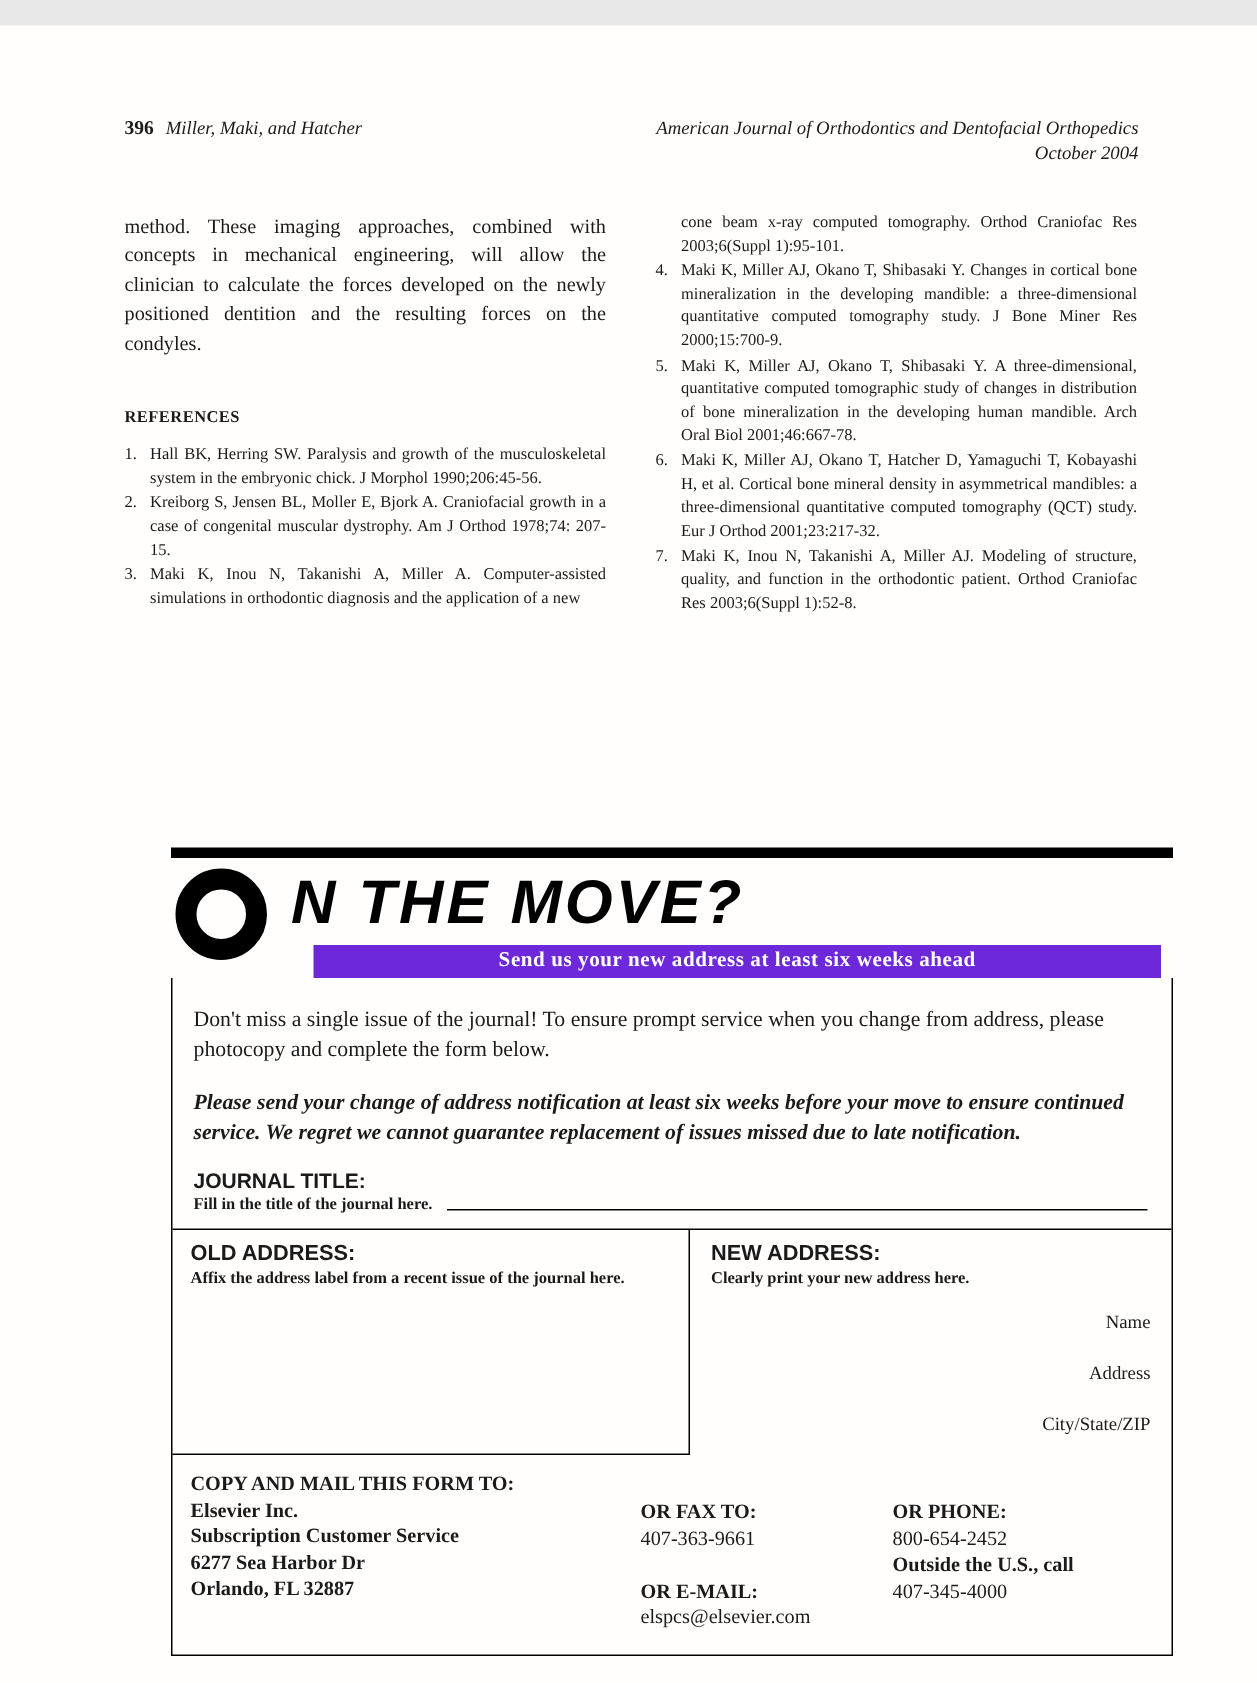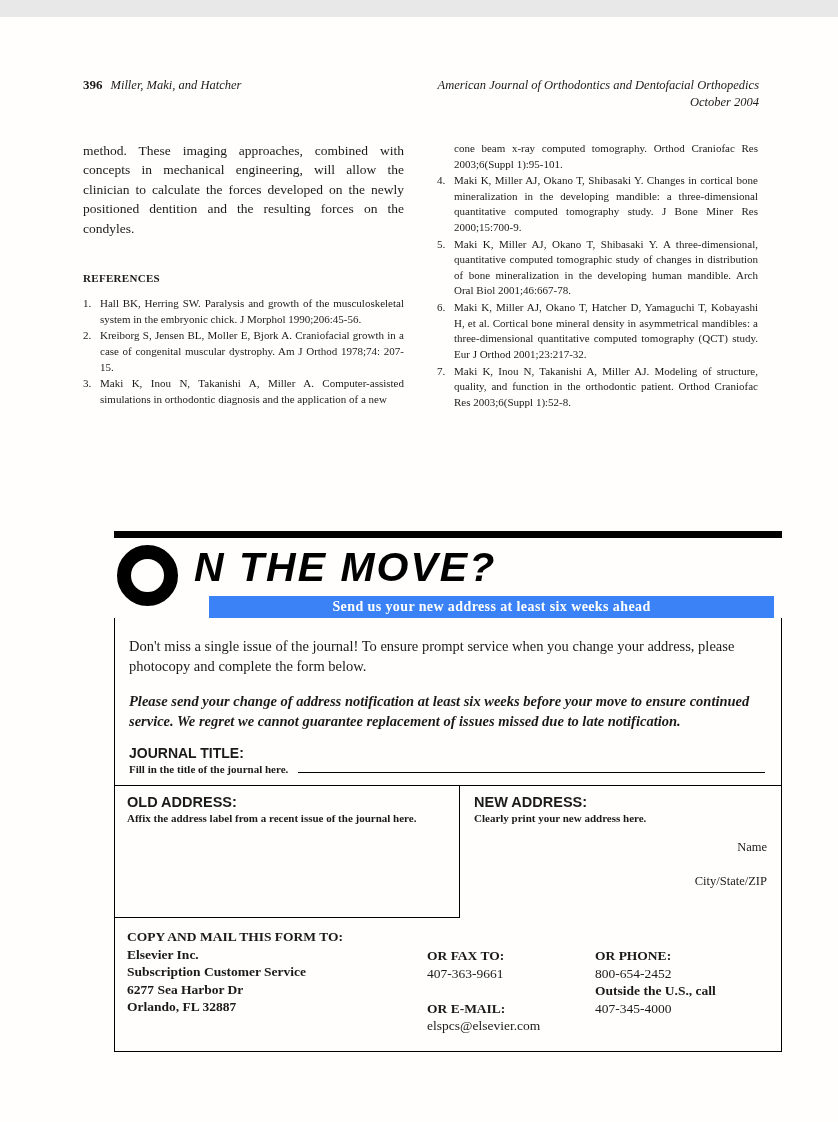--- a/index.html
+++ b/index.html
@@ -35,37 +35,37 @@
     font-family:Liberation Serif, serif;
     font-weight:bold;font-size:11px;letter-spacing:.3px;
     margin:34px 0 12px 0;
   }
   ul.refs{list-style:none;margin:0;padding:0;font-size:11px;line-height:1.42;text-align:justify;}
   ul.refs li{position:relative;padding-left:17px;margin:0 0 1px 0;}
   ul.refs li .refnum{position:absolute;left:0;top:0;}
   .ref-cont{font-size:11px;line-height:1.42;text-align:justify;padding-left:17px;margin:0 0 1px 0;}
   
   .move{
-    position:absolute;top:514px;left:88px;width:668px;padding-left:26px;
+    position:absolute;top:548px;left:88px;width:668px;padding-left:26px;
   }
   .move-toprule{height:7px;background:#000;}
   .move-headrow{position:relative;height:58px;}
   .big-o{
     position:absolute;top:7px;left:3px;
     width:33px;height:33px;border:14px solid #000;border-radius:50%;
     text-indent:-9999px;overflow:hidden;
   }
   .move-headline{
     position:absolute;top:6px;left:80px;
     font-family:"Liberation Sans", sans-serif;
     font-weight:bold;font-style:italic;
     font-size:41px;letter-spacing:2px;color:#000;white-space:nowrap;
   }
   .move-banner{
-    margin-left:95px;width:565px;height:22px;background:#3b82f6;
+    margin-left:95px;width:565px;height:22px;background:#6d28d9;
     color:#fff;display:flex;align-items:center;justify-content:center;
     font-weight:bold;font-size:14px;letter-spacing:.4px;
   }
   .move-box{
     border:1px solid #000;border-top:none;
     padding:12px 10px 0 10px;
     min-height:392px;box-sizing:border-box;
   }
   .move-p1{font-size:14.5px;line-height:1.4;margin:6px 4px 0 4px;}
   .move-p2{font-size:14.5px;line-height:1.4;margin:14px 4px 0 4px;font-style:italic;font-weight:bold;}
@@ -157,21 +157,21 @@
 
   <div class="move">
     <div class="move-toprule"></div>
     <div class="move-headrow">
       <div class="big-o">O</div>
       <div class="move-headline">N THE MOVE?</div>
     </div>
     <div class="move-banner">Send us your new address at least six weeks ahead</div>
 
     <div class="move-box">
-      <p class="move-p1">Don't miss a single issue of the journal!  To ensure prompt service when you change your address, please photocopy and complete the form below.</p>
+      <p class="move-p1">Don't miss a single issue of the journal!  To ensure prompt service when you change from address, please photocopy and complete the form below.</p>
       <p class="move-p2">Please send your change of address notification at least six weeks before your move to ensure continued service.  We regret we cannot guarantee replacement of issues missed due to late notification.</p>
 
       <div class="jt-label">JOURNAL TITLE:</div>
       <div class="jt-row">
         <span class="jt-hint">Fill in the title of the journal here.</span>
         <span class="wline"></span>
       </div>
 
       <hr class="sect-rule">
 
@@ -181,20 +181,24 @@
           <div class="addr-hint">Affix the address label from a recent issue of the journal here.</div>
         </div>
         <div class="addr-right">
           <div class="addr-label">NEW ADDRESS:</div>
           <div class="addr-hint">Clearly print your new address here.</div>
           <div class="field-row">
             <span class="flabel">Name</span>
             <span class="wline"></span>
           </div>
           <div class="field-row">
+            <span class="flabel">Address</span>
+            <span class="wline"></span>
+          </div>
+          <div class="field-row">
             <span class="flabel">City/State/ZIP</span>
             <span class="wline"></span>
           </div>
         </div>
       </div>
 
       <div class="contact">
         <div class="c1">
           <div class="cline cbold">COPY AND MAIL THIS FORM TO:</div>
           <div class="cline cbold">Elsevier Inc.</div>

